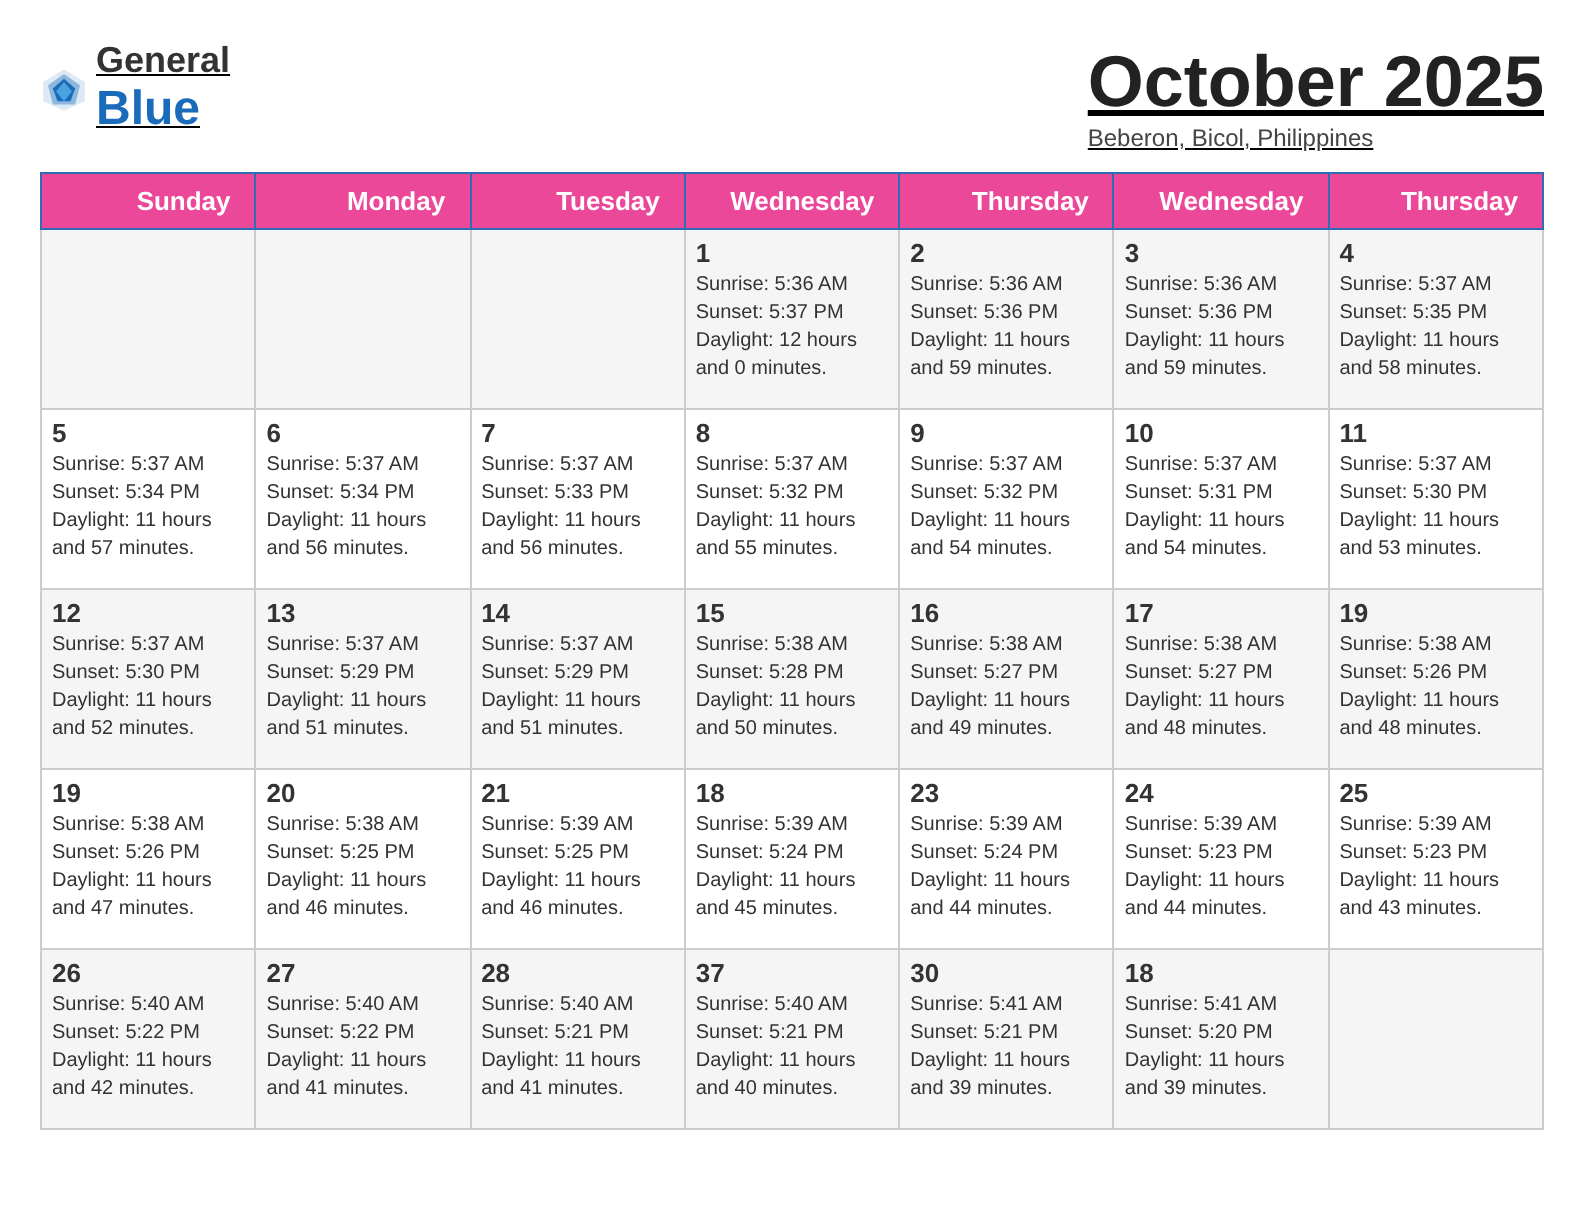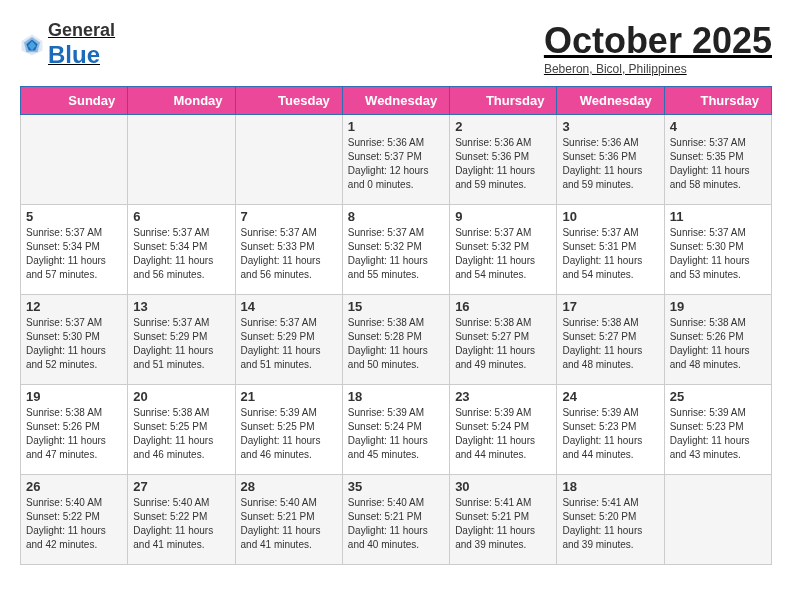--- a/index.html
+++ b/index.html
@@ -323,21 +323,21 @@
 and 41 minutes.</div>
         </td>
         <td>
           <div class="day-number">28</div>
           <div class="day-info" style="white-space: pre-line;">Sunrise: 5:40 AM
 Sunset: 5:21 PM
 Daylight: 11 hours
 and 41 minutes.</div>
         </td>
         <td>
-          <div class="day-number">35</div>
+          <div class="day-number">37</div>
           <div class="day-info" style="white-space: pre-line;">Sunrise: 5:40 AM
 Sunset: 5:21 PM
 Daylight: 11 hours
 and 40 minutes.</div>
         </td>
         <td>
           <div class="day-number">30</div>
           <div class="day-info" style="white-space: pre-line;">Sunrise: 5:41 AM
 Sunset: 5:21 PM
 Daylight: 11 hours

